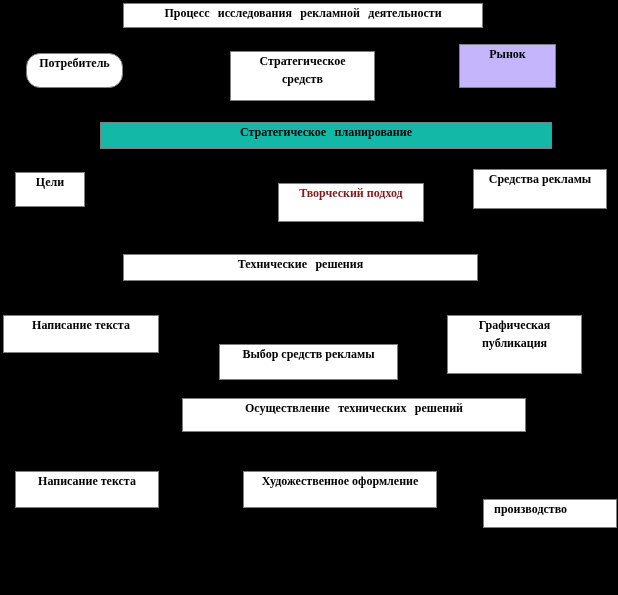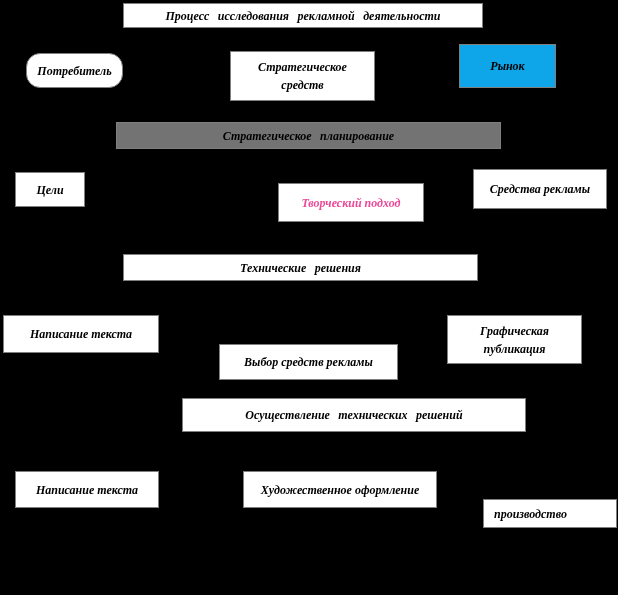--- a/index.html
+++ b/index.html
@@ -21,24 +21,22 @@
     background: #ffffff;
     border: 1px solid #7f7f7f;
     color: #000000;
     font-family: "Liberation Serif", "DejaVu Serif", serif;
     font-weight: 700;
     font-size: 12px;
     line-height: 1.5;
     display: flex;
     flex-direction: column;
     align-items: center;
-    justify-content: center;
     text-align: center;
     white-space: nowrap;
-    font-style: italic;
   }
   .box.wide {
     word-spacing: 0.45em;
   }
   .box.left {
     align-items: flex-start;
     text-align: left;
     padding-left: 10px;
   }
   .box.caps {
@@ -55,45 +53,45 @@
     <div class="box wide" style="left: 123px; top: 3px; width: 360px; height: 25px; background: rgb(255, 255, 255); border-color: rgb(127, 127, 127); color: rgb(0, 0, 0);">
       <span>Процесс исследования рекламной деятельности</span>
     </div>
     <div class="box" style="left: 26px; top: 53px; width: 97px; height: 35px; background: rgb(255, 255, 255); border-color: rgb(127, 127, 127); color: rgb(0, 0, 0); border-radius: 14px;">
       <span>Потребитель</span>
     </div>
     <div class="box" style="left: 230px; top: 51px; width: 145px; height: 50px; background: rgb(255, 255, 255); border-color: rgb(127, 127, 127); color: rgb(0, 0, 0);">
       <span>Стратегическое</span>
       <span>средств</span>
     </div>
-    <div class="box" style="left: 459px; top: 44px; width: 97px; height: 44px; background: #0ea5e9; border-color: rgb(127, 127, 127); color: rgb(0, 0, 0);">
+    <div class="box" style="left: 459px; top: 44px; width: 97px; height: 44px; background: #c4b5fd; border-color: rgb(127, 127, 127); color: rgb(0, 0, 0);">
       <span>Рынок</span>
     </div>
-    <div class="box wide" style="left: 100px; top: 122px; width: 385px; height: 27px; background: #737373; border-color: rgb(127, 127, 127); color: rgb(0, 0, 0); margin-left: 16px;">
+    <div class="box wide" style="left: 100px; top: 122px; width: 452px; height: 27px; background: #14b8a6; border-color: rgb(127, 127, 127); color: rgb(0, 0, 0);">
       <span>Стратегическое планирование</span>
     </div>
     <div class="box" style="left: 15px; top: 172px; width: 70px; height: 35px; background: rgb(255, 255, 255); border-color: rgb(127, 127, 127); color: rgb(0, 0, 0);">
       <span>Цели</span>
     </div>
-    <div class="box" style="left: 278px; top: 183px; width: 146px; height: 39px; background: rgb(255, 255, 255); border-color: rgb(127, 127, 127); color: #ec4899;">
+    <div class="box" style="left: 278px; top: 183px; width: 146px; height: 39px; background: rgb(255, 255, 255); border-color: rgb(127, 127, 127); color: #7f1d1d;">
       <span>Творческий подход</span>
     </div>
     <div class="box" style="left: 473px; top: 169px; width: 134px; height: 40px; background: rgb(255, 255, 255); border-color: rgb(127, 127, 127); color: rgb(0, 0, 0);">
       <span>Средства рекламы</span>
     </div>
     <div class="box wide" style="left: 123px; top: 254px; width: 355px; height: 27px; background: rgb(255, 255, 255); border-color: rgb(127, 127, 127); color: rgb(0, 0, 0);">
       <span>Технические решения</span>
     </div>
     <div class="box" style="left: 3px; top: 315px; width: 156px; height: 38px; background: rgb(255, 255, 255); border-color: rgb(127, 127, 127); color: rgb(0, 0, 0);">
       <span>Написание текста</span>
     </div>
     <div class="box" style="left: 219px; top: 328px; width: 179px; height: 36px; background: rgb(255, 255, 255); border-color: rgb(127, 127, 127); color: rgb(0, 0, 0); margin-top: 16px;">
       <span>Выбор средств рекламы</span>
     </div>
-    <div class="box" style="left: 447px; top: 315px; width: 135px; height: 49px; background: rgb(255, 255, 255); border-color: rgb(127, 127, 127); color: rgb(0, 0, 0);">
+    <div class="box" style="left: 447px; top: 315px; width: 135px; height: 59px; background: rgb(255, 255, 255); border-color: rgb(127, 127, 127); color: rgb(0, 0, 0);">
       <span>Графическая</span>
       <span>публикация</span>
     </div>
     <div class="box wide" style="left: 146px; top: 398px; width: 344px; height: 34px; background: rgb(255, 255, 255); border-color: rgb(127, 127, 127); color: rgb(0, 0, 0); margin-left: 36px;">
       <span>Осуществление технических решений</span>
     </div>
     <div class="box" style="left: 15px; top: 471px; width: 144px; height: 37px; background: rgb(255, 255, 255); border-color: rgb(127, 127, 127); color: rgb(0, 0, 0);">
       <span>Написание текста</span>
     </div>
     <div class="box" style="left: 243px; top: 471px; width: 194px; height: 37px; background: rgb(255, 255, 255); border-color: rgb(127, 127, 127); color: rgb(0, 0, 0);">

